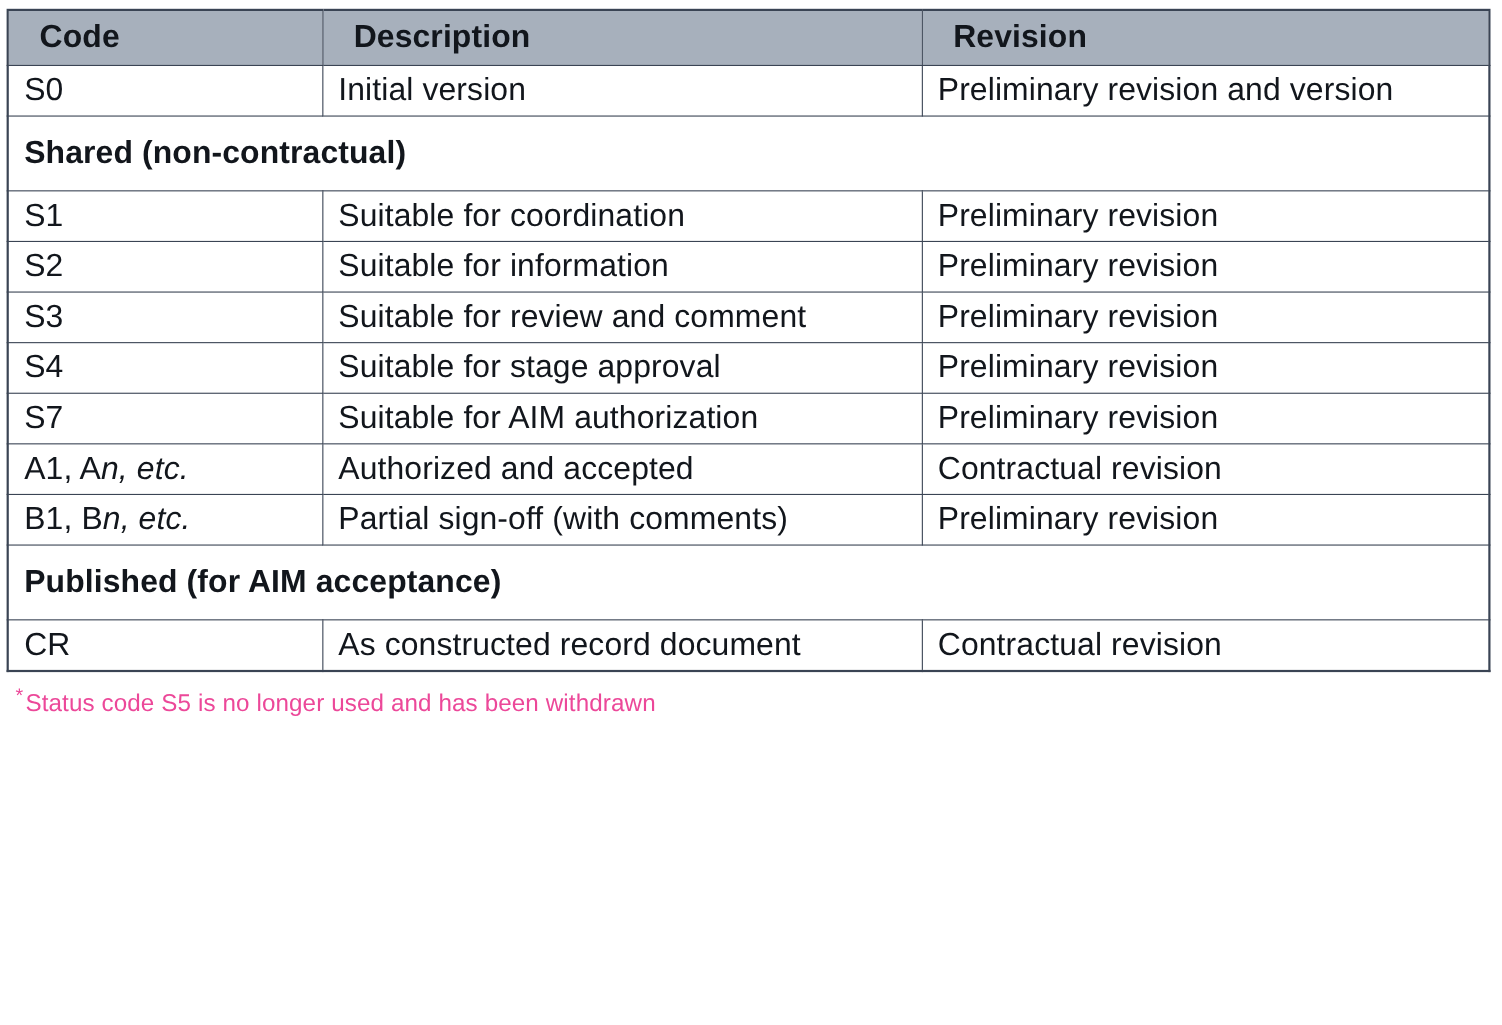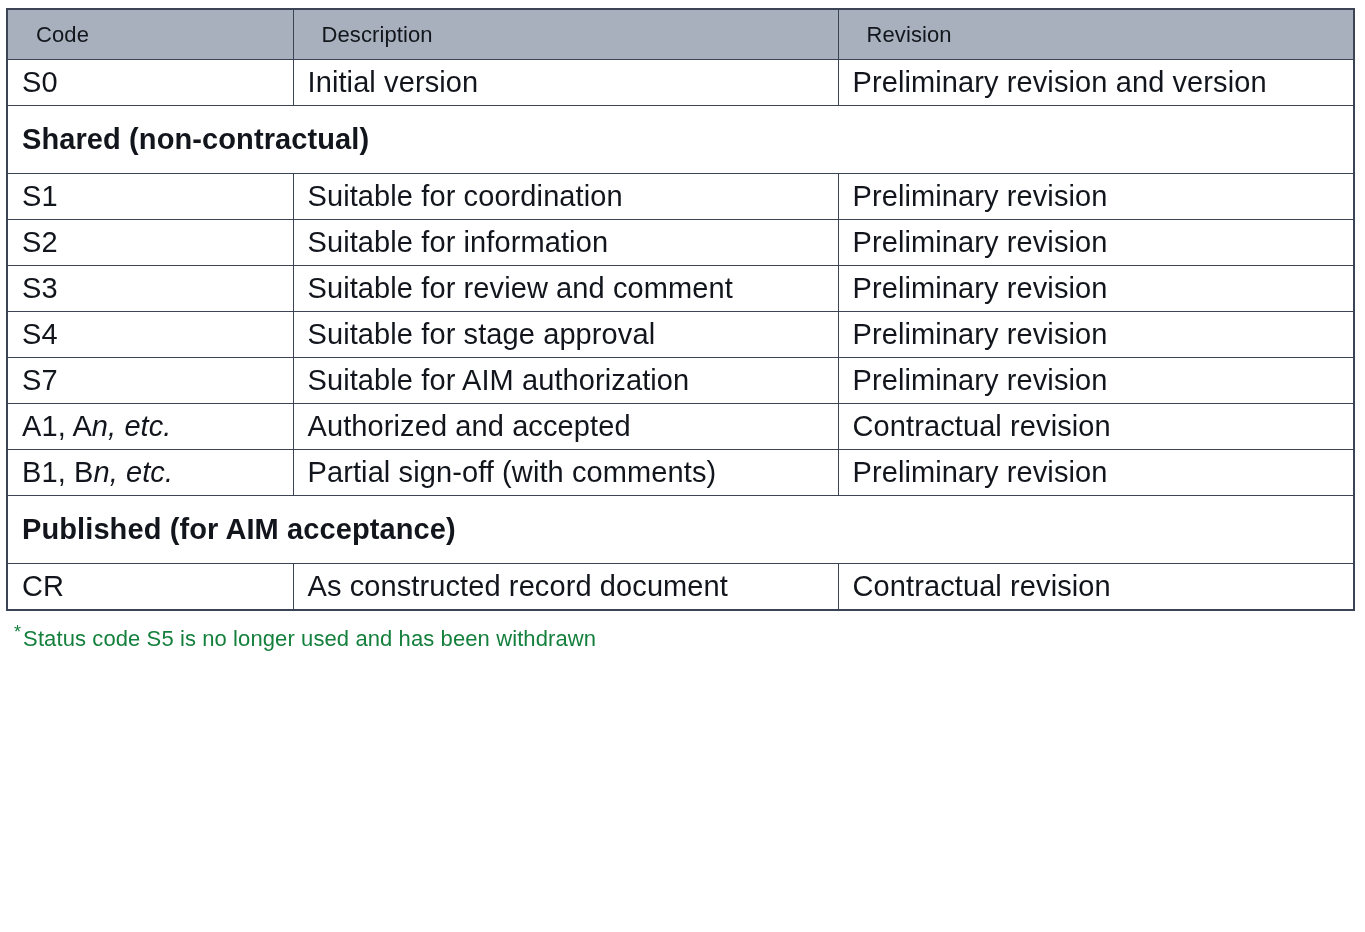--- a/index.html
+++ b/index.html
@@ -46,22 +46,22 @@
     line-height: 1.05;
     letter-spacing: 0.1px;
     height: 45px;
     white-space: nowrap;
     overflow: hidden;
   }
 
   
   table.status-table thead tr th {
     background: #a7b0bc;
-    font-weight: normal;
-    font-size: 22px;
+    font-weight: bold;
+    font-size: 29px;
     height: 49px;
     border-top: 2px solid #3a4454;
     border-bottom: 1px solid #3a4454;
     padding-left: 28px;
   }
 
   
   table.status-table tr.section-row td {
     font-weight: bold;
     font-size: 29px;
@@ -75,21 +75,21 @@
   }
 
   .ital {
     font-style: italic;
   }
 
   .footnote {
     margin-top: 12px;
     margin-left: 8px;
     font-size: 22px;
-    color: #15803d;
+    color: #ec4899;
     letter-spacing: 0.1px;
     line-height: 1.1;
     white-space: nowrap;
   }
 
   .footnote .star {
     vertical-align: 0.45em;
     font-size: 18px;
     margin-right: 2px;
   }

